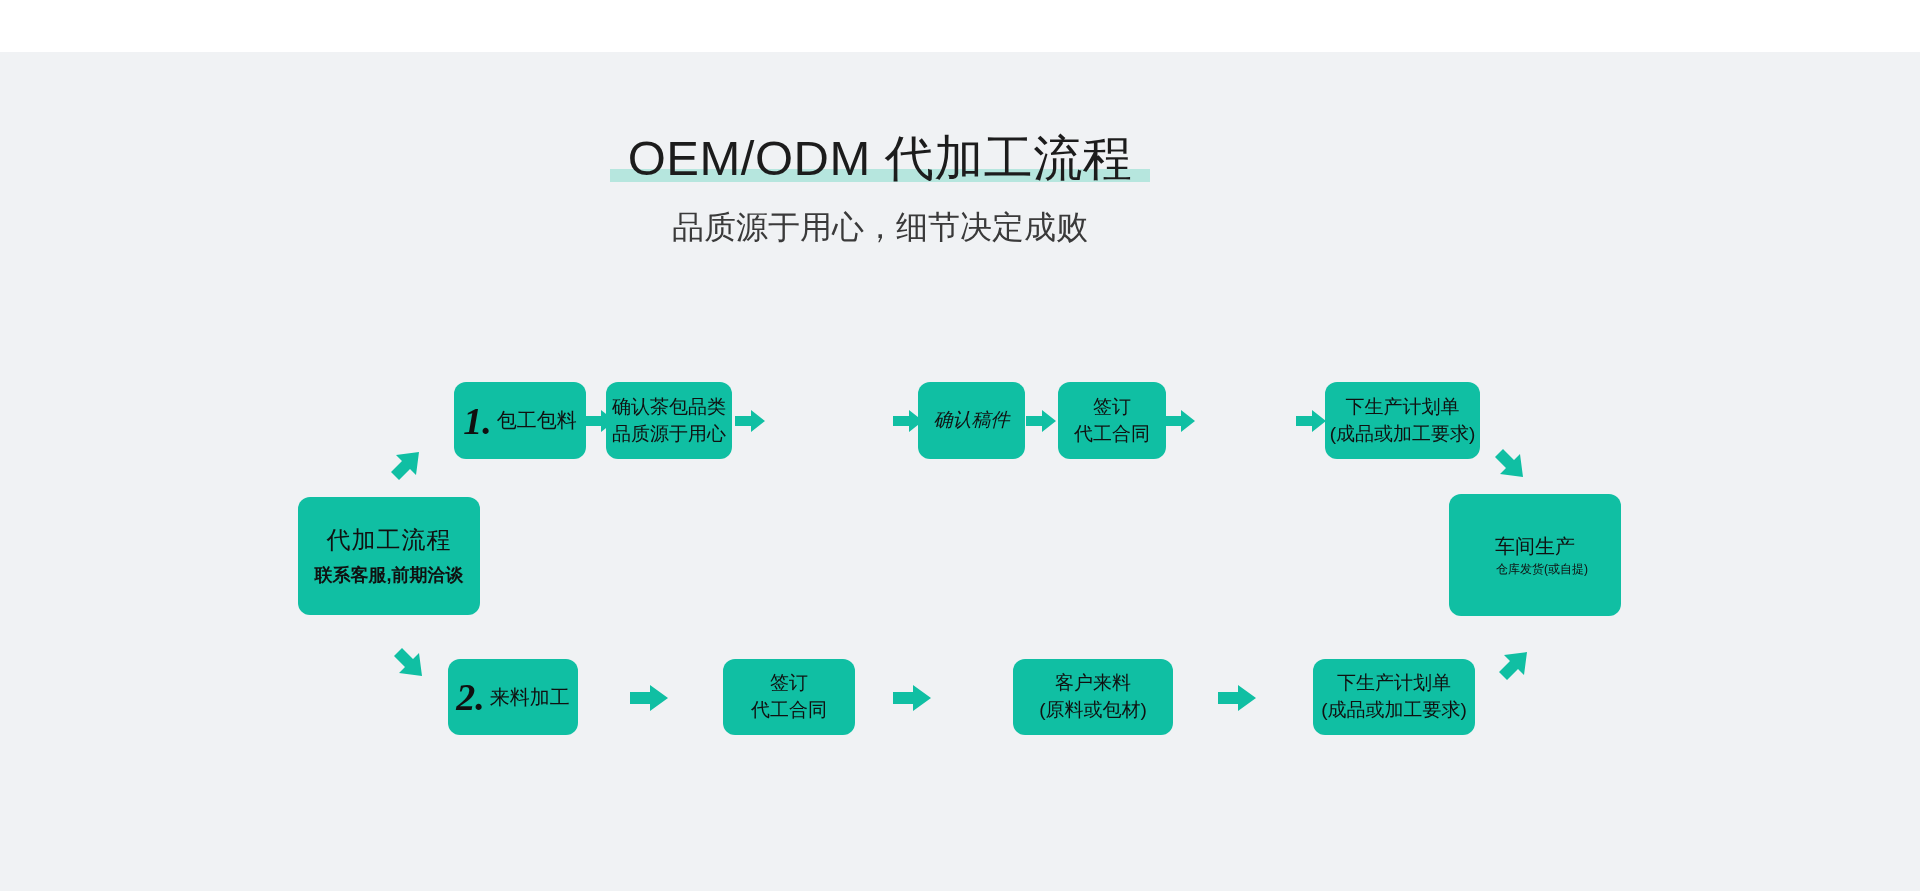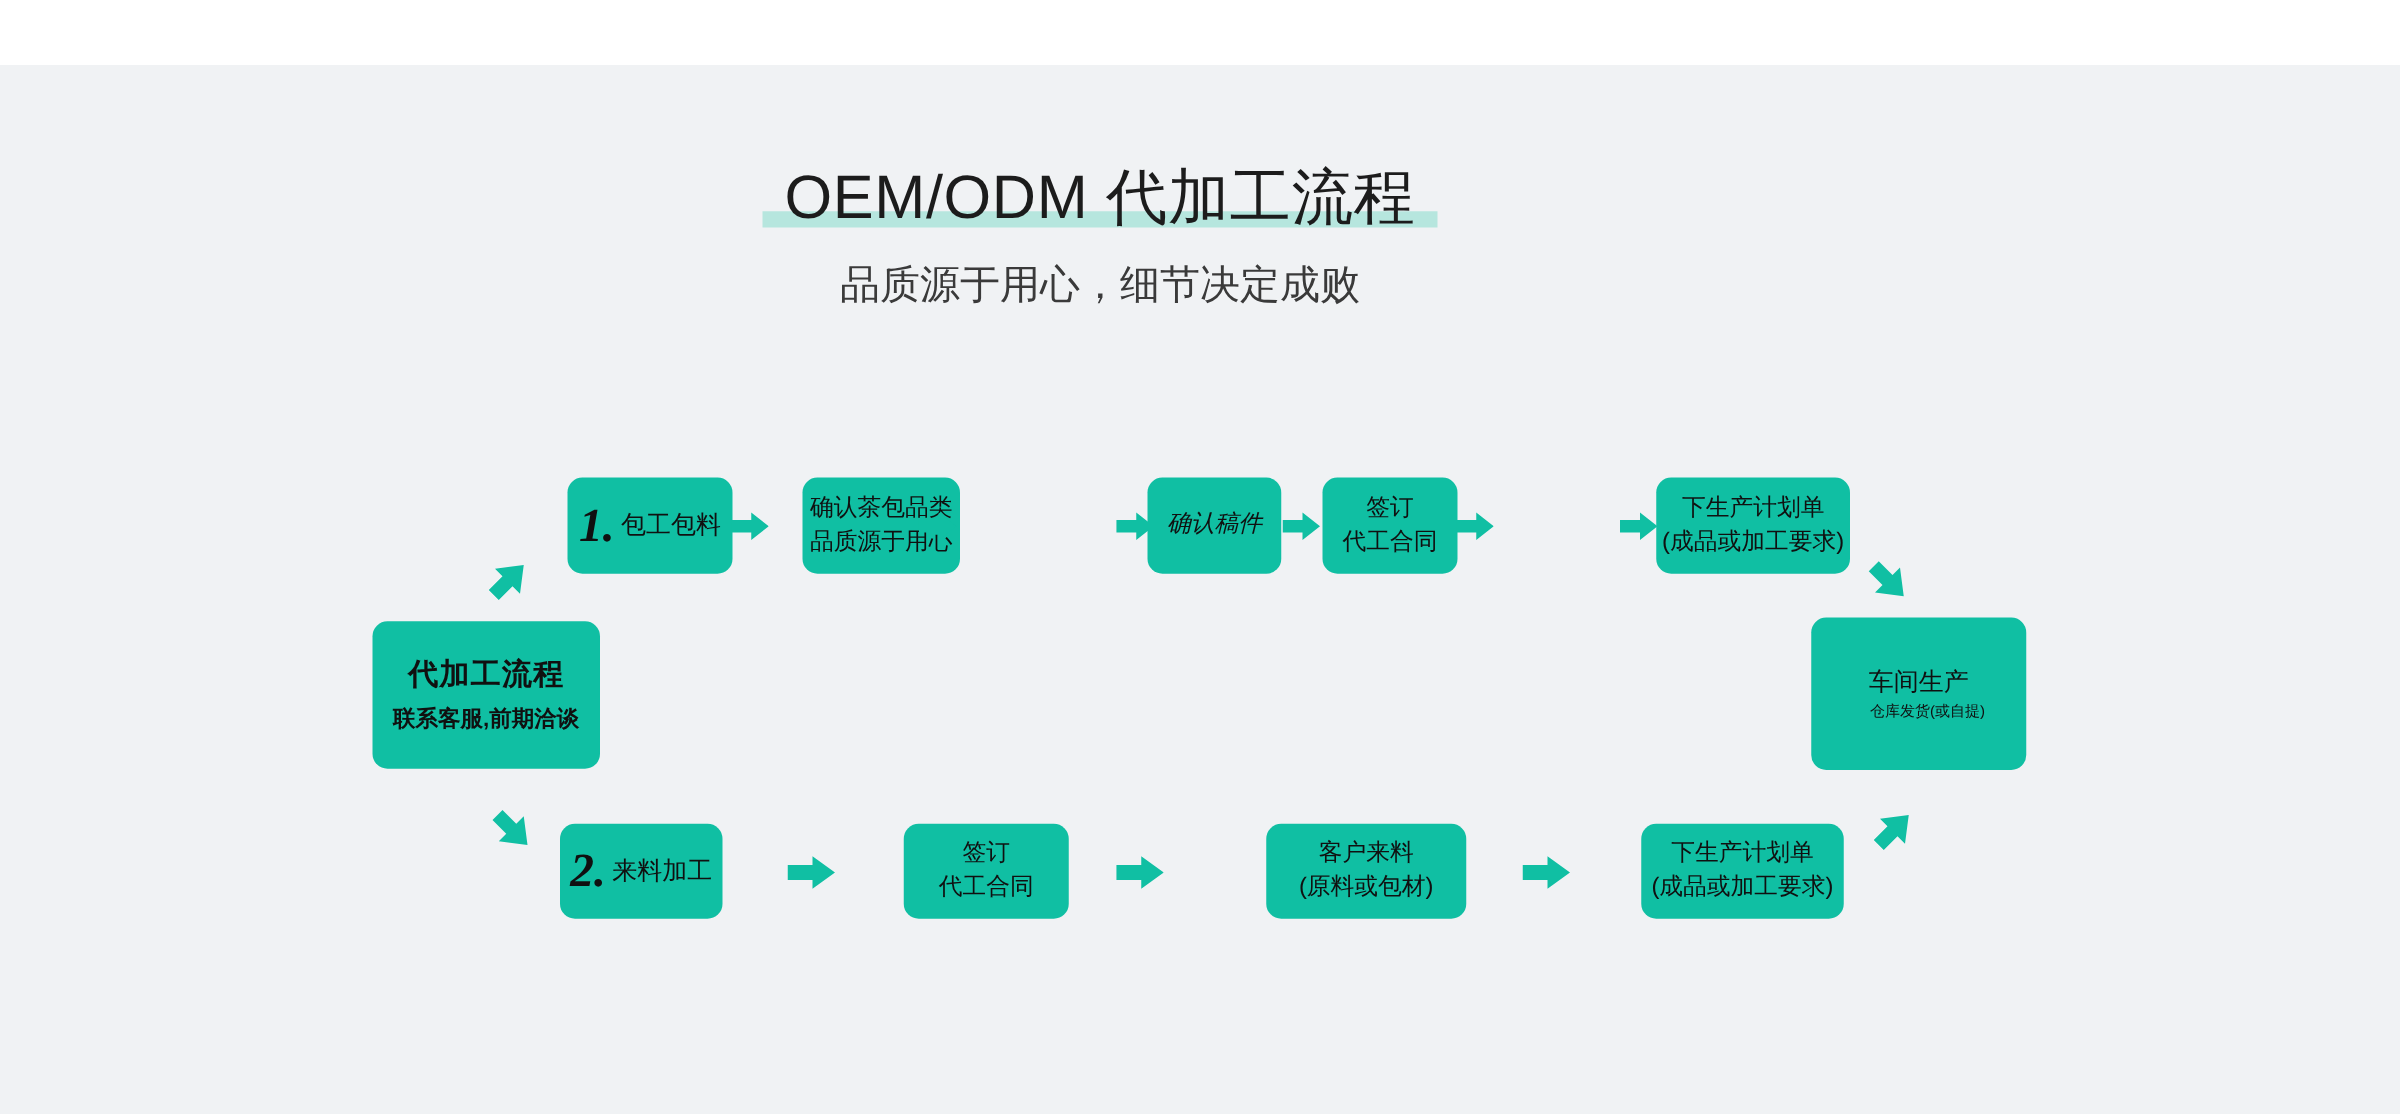--- a/index.html
+++ b/index.html
@@ -90,21 +90,21 @@
 
   
   .node-start {
     left: 298px;
     top: 497px;
     width: 182px;
     height: 118px;
   }
   .node-start .l1 {
     font-size: 24px;
-    font-weight: bold;
+    font-weight: normal;
     letter-spacing: 1px;
     margin-bottom: 6px;
   }
   .node-start .l2 {
     font-size: 18px;
     font-weight: bold;
   }
 
   .node-end {
     left: 1449px;
@@ -126,21 +126,21 @@
     font-weight: bold;
     font-size: 38px;
     line-height: 38px;
     margin-right: 5px;
   }
   .node-branch .txt {
     font-size: 21px;
   }
 
   .n-top1 { left: 454px; top: 382px; width: 132px; height: 77px; }
-  .n-top2 { left: 606px; top: 382px; width: 126px; height: 77px; margin-left: 36px; }
+  .n-top2 { left: 606px; top: 382px; width: 126px; height: 77px; }
   .n-top3 { left: 768px; top: 382px; width: 125px; height: 77px; }
   .n-top4 { left: 918px; top: 382px; width: 107px; height: 77px; font-style: italic; }
   .n-top5 { left: 1058px; top: 382px; width: 108px; height: 77px; }
   .n-top6 { left: 1193px; top: 382px; width: 104px; height: 77px; }
   .n-top7 { left: 1325px; top: 382px; width: 155px; height: 77px; }
 
   .n-bot1 { left: 448px; top: 659px; width: 130px; height: 76px; }
   .n-bot2 { left: 723px; top: 659px; width: 132px; height: 76px; }
   .n-bot3 { left: 1013px; top: 659px; width: 160px; height: 76px; }
   .n-bot4 { left: 1313px; top: 659px; width: 162px; height: 76px; }

